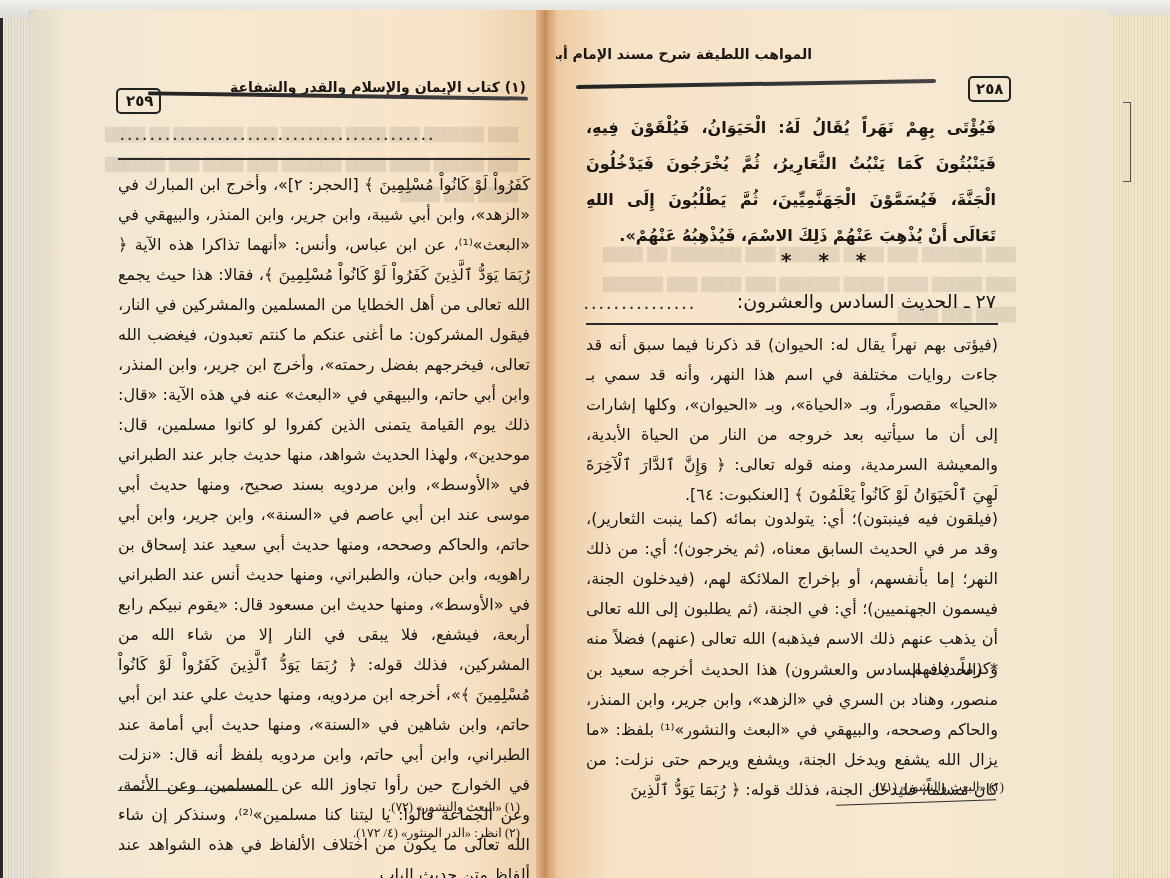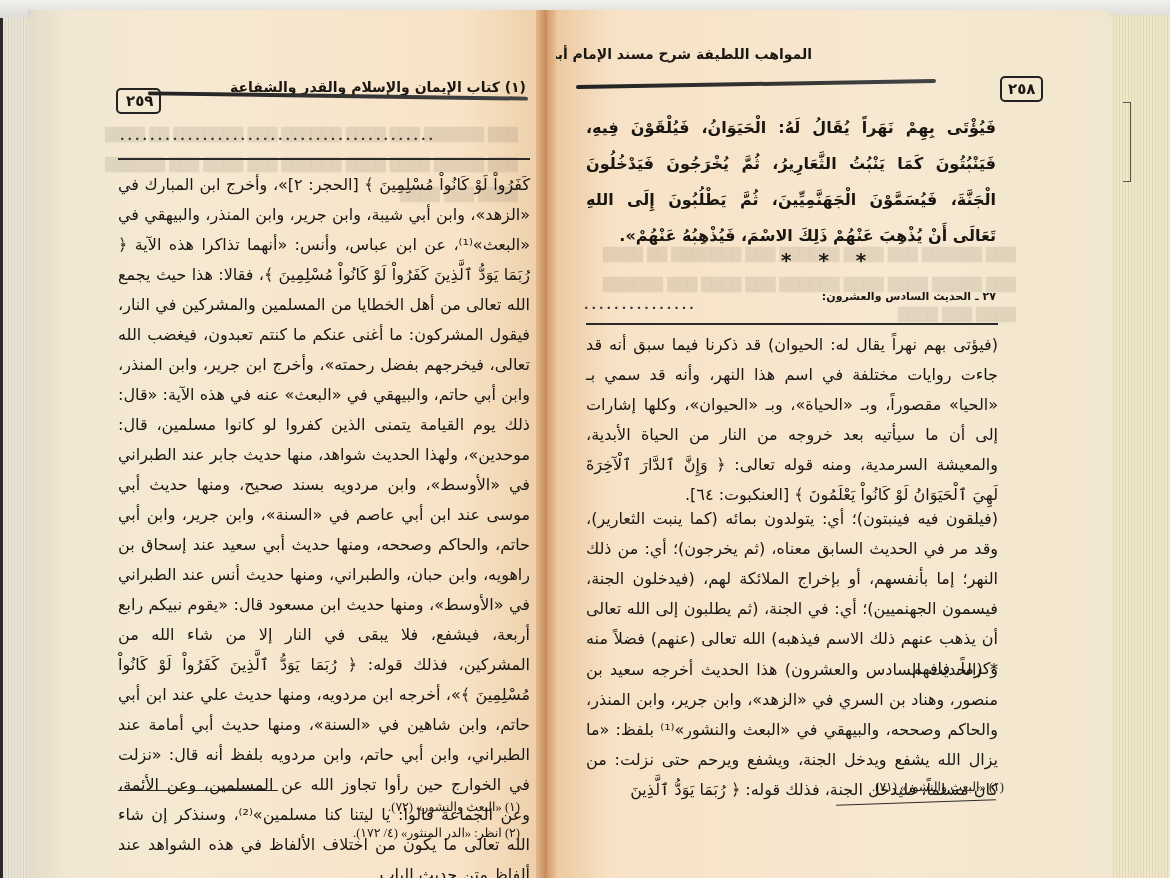--- a/index.html
+++ b/index.html
@@ -40,21 +40,21 @@
   .page-num {
     position:absolute; border:2px solid #222; border-radius:5px; padding:0 6px;
     font-family:"DejaVu Sans", sans-serif; font-weight:bold; font-size:15px; line-height:22px; background:transparent;
   }
   .dots { position:absolute; letter-spacing:3px; font-weight:bold; font-size:13px; color:#333; white-space:nowrap; overflow:hidden; }
   .thin-rule { position:absolute; height:1.5px; background:#2c2a28; }
   .para { position:absolute; direction:rtl; text-align:justify; text-align-last:right; font-family:"DejaVu Sans", sans-serif; }
   .matn { font-size:16px; font-weight:bold; line-height:36px; }
   .body-txt { font-size:16px; line-height:30px; }
   .stars { position:absolute; font-size:20px; font-weight:bold; letter-spacing:10px; font-family:"DejaVu Sans", sans-serif; }
-  .heading { position:absolute; font-family:"DejaVu Sans", sans-serif; font-weight:bold; font-size:11px; white-space:nowrap; direction:rtl; }
+  .heading { position:absolute; font-family:"DejaVu Sans", sans-serif; font-weight:normal; font-size:19px; white-space:nowrap; direction:rtl; }
   .fn { position:absolute; font-family:Liberation Serif, serif; font-size:12.5px; line-height:26px; direction:rtl; white-space:nowrap; }
   .ghost { position:absolute; color:rgba(80,70,60,0.12); font-family:"DejaVu Sans", sans-serif; font-size:13px; line-height:30px; direction:ltr; transform:scaleX(-1); overflow:hidden; }
   .shade-left { position:absolute; left:28px; top:10px; width:40px; height:868px; background:linear-gradient(90deg,rgba(0,0,0,0.05),transparent); pointer-events:none; }
 </style>
 </head>
 <body>
 
 <div class="cover-top"></div>
 <div class="cover-back"></div>
 <div class="edge-left"></div>
@@ -77,21 +77,21 @@
 </div>
 
 <div class="spine"></div>
 
 <div class="page right">
   <div class="ghost" style="left:20px;top:230px;width:440px;height:600px;">
     ███ ██████ ███ ████ ██████ ███ ███████ ██ ████ ███ █████ ████ ████ ██████ ███ ████ ███ ██████ ████ ███ ████
   </div>
   <div class="running-head" style="right:300px;top:36px;">المواهب اللطيفة شرح مسند الإمام أبي حنيفة</div>
   <div class="head-rule" style="left:20px;top:72px;width:360px;transform:rotate(-1deg);"></div>
-  <div class="page-num" style="left:412px;top:66px;margin-left:32px;">٢٥٨</div>
+  <div class="page-num" style="left:412px;top:66px;">٢٥٨</div>
 
   <div class="para matn" style="left:30px;top:100px;width:410px;">فَيُؤْتَى بِهِمْ نَهَراً يُقَالُ لَهُ: الْحَيَوَانُ، فَيُلْقَوْنَ فِيهِ، فَيَنْبُتُونَ كَمَا يَنْبُتُ الثَّعَارِيرُ، ثُمَّ يُخْرَجُونَ فَيَدْخُلُونَ الْجَنَّةَ، فَيُسَمَّوْنَ الْجَهَنَّمِيِّينَ، ثُمَّ يَطْلُبُونَ إِلَى اللهِ تَعَالَى أَنْ يُذْهِبَ عَنْهُمْ ذَلِكَ الاسْمَ، فَيُذْهِبُهُ عَنْهُمْ».</div>
 
   <div class="stars" style="left:225px;top:238px;">* * *</div>
 
   <div class="heading" style="right:116px;top:280px;">٢٧ ـ الحديث السادس والعشرون:</div>
   <div class="dots" style="left:28px;top:287px;width:150px;">...............</div>
   <div class="thin-rule" style="left:30px;top:313px;width:412px;"></div>
 
   <div class="para body-txt" style="left:30px;top:320px;width:412px;">(فيؤتى بهم نهراً يقال له: الحيوان) قد ذكرنا فيما سبق أنه قد جاءت روايات مختلفة في اسم هذا النهر، وأنه قد سمي بـ «الحيا» مقصوراً، وبـ «الحياة»، وبـ «الحيوان»، وكلها إشارات إلى أن ما سيأتيه بعد خروجه من النار من الحياة الأبدية، والمعيشة السرمدية، ومنه قوله تعالى: ﴿ وَإِنَّ ٱلدَّارَ ٱلْآخِرَةَ لَهِيَ ٱلْحَيَوَانُ لَوْ كَانُواْ يَعْلَمُونَ ﴾ [العنكبوت: ٦٤].</div>

